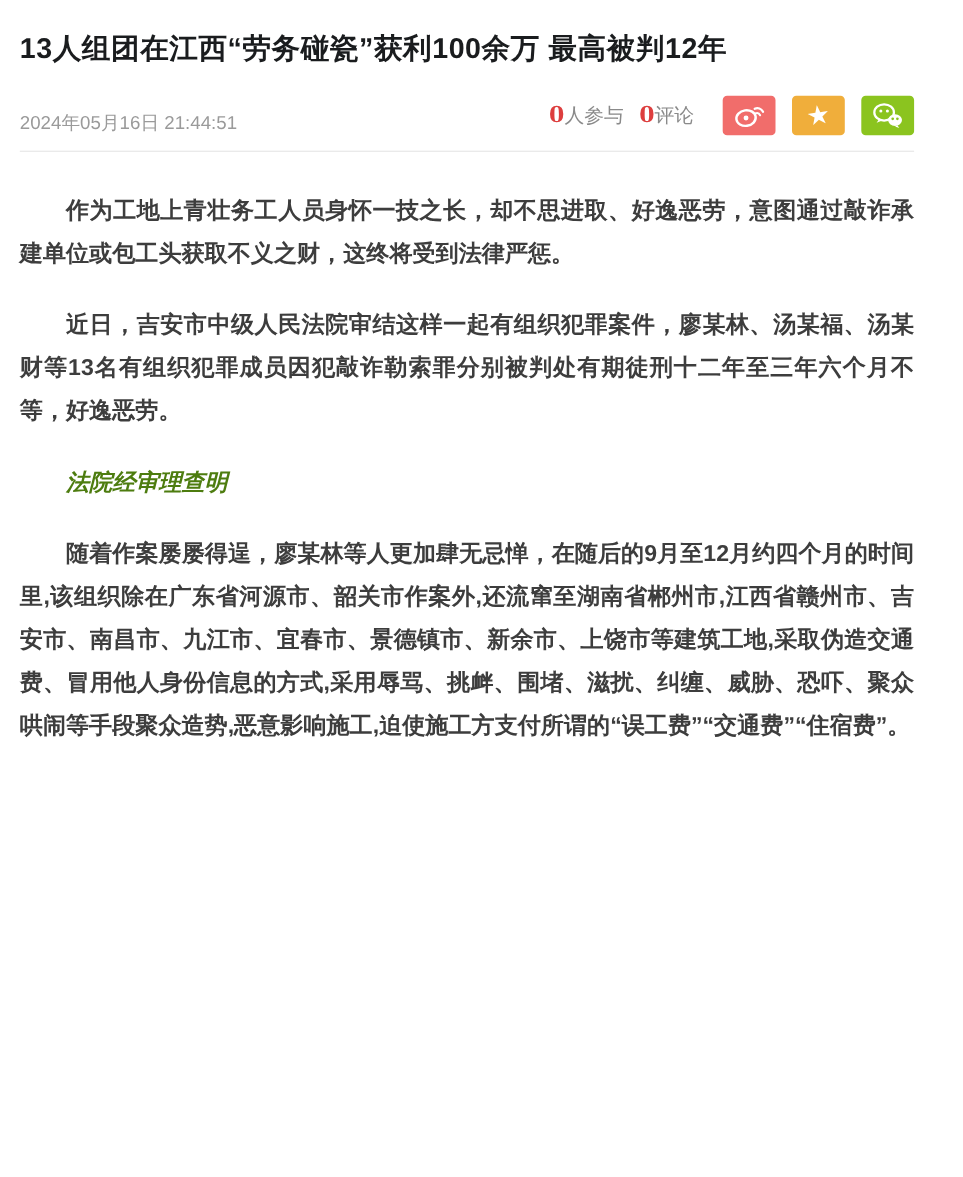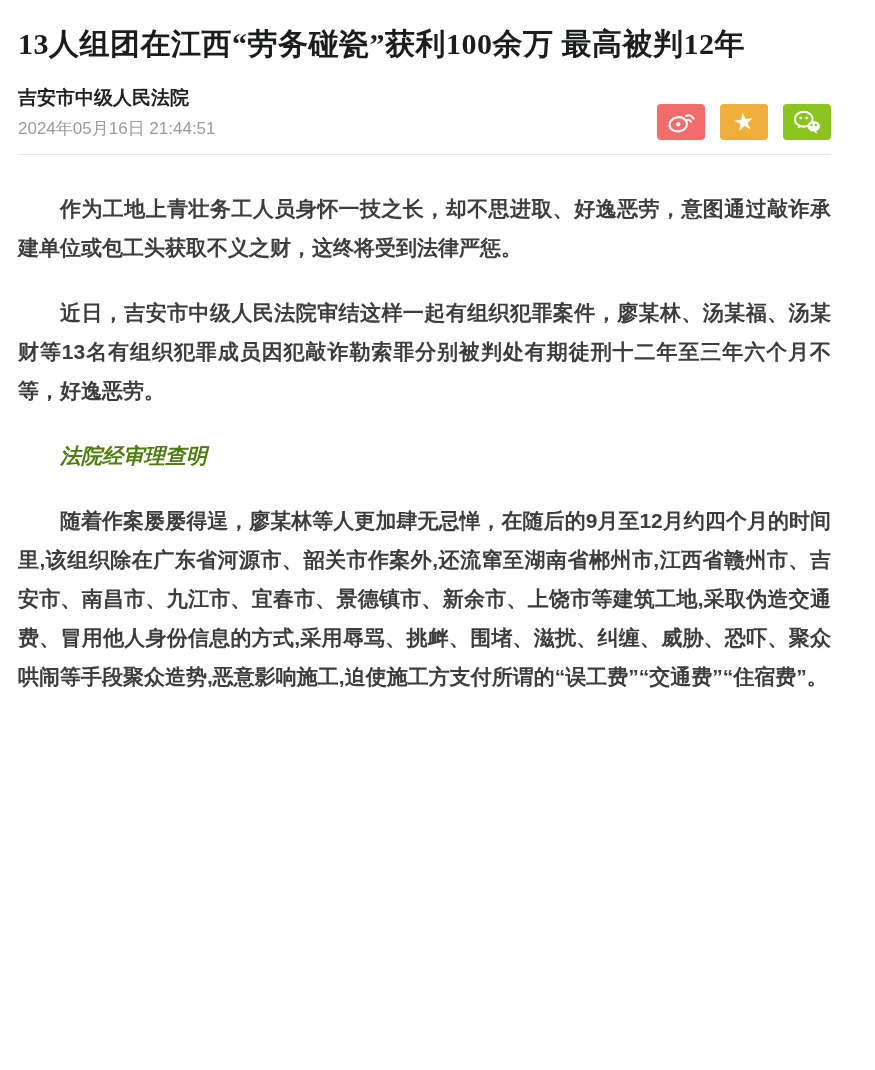--- a/index.html
+++ b/index.html
@@ -13,26 +13,25 @@
     height: 1070px;
     background: #ffffff;
     overflow: hidden;
   }
   .container {
     margin-left: 18px;
     width: 813px;
   }
   h1.title {
     margin: 24px 0 0 0;
-    font-size: 30px;
+    font-size: 26px;
     line-height: 40px;
     font-weight: 700;
     color: #1a1c1e;
     letter-spacing: 0.5px;
-    font-family: Liberation Serif, serif;
   }
   .info-row {
     margin-top: 22px;
     display: flex;
     justify-content: space-between;
     align-items: flex-end;
   }
   .info-left .source {
     font-size: 19px;
     font-weight: 700;
@@ -113,25 +112,26 @@
 </head>
 <body>
 
 <div class="page">
   <div class="container">
 
     <h1 class="title">13人组团在江西“劳务碰瓷”获利100余万 最高被判12年</h1>
 
     <div class="info-row">
       <div class="info-left">
-        <div class="source">吉安市中级人民法院</div>
         <div class="date">2024年05月16日 21:44:51</div>
       </div>
 
       <div class="info-right">
+        <div class="meta"><span class="group"><span class="num">0</span><span>人参与</span></span><span class="group"><span class="num">0</span><span>评论</span></span>
+        </div>
 
         <div class="share">
           <div class="share-btn weibo">
             <span style="display:flex;">
               <svg width="30" height="26" viewBox="0 0 32 28">
                 <ellipse cx="13" cy="16.5" rx="9.5" ry="7.6" fill="none" stroke="#ffffff" stroke-width="2.4" transform="rotate(-8 13 16.5)"></ellipse>
                 <circle cx="13" cy="16.5" r="2.4" fill="#ffffff"></circle>
                 <path d="M21.5 7.5 C24.5 6 28 7.2 29.6 10.4" fill="none" stroke="#ffffff" stroke-width="2.2" stroke-linecap="round"></path>
                 <path d="M22 12 C23.8 11.2 25.9 11.9 26.8 13.8" fill="none" stroke="#ffffff" stroke-width="2" stroke-linecap="round"></path>
               </svg>

